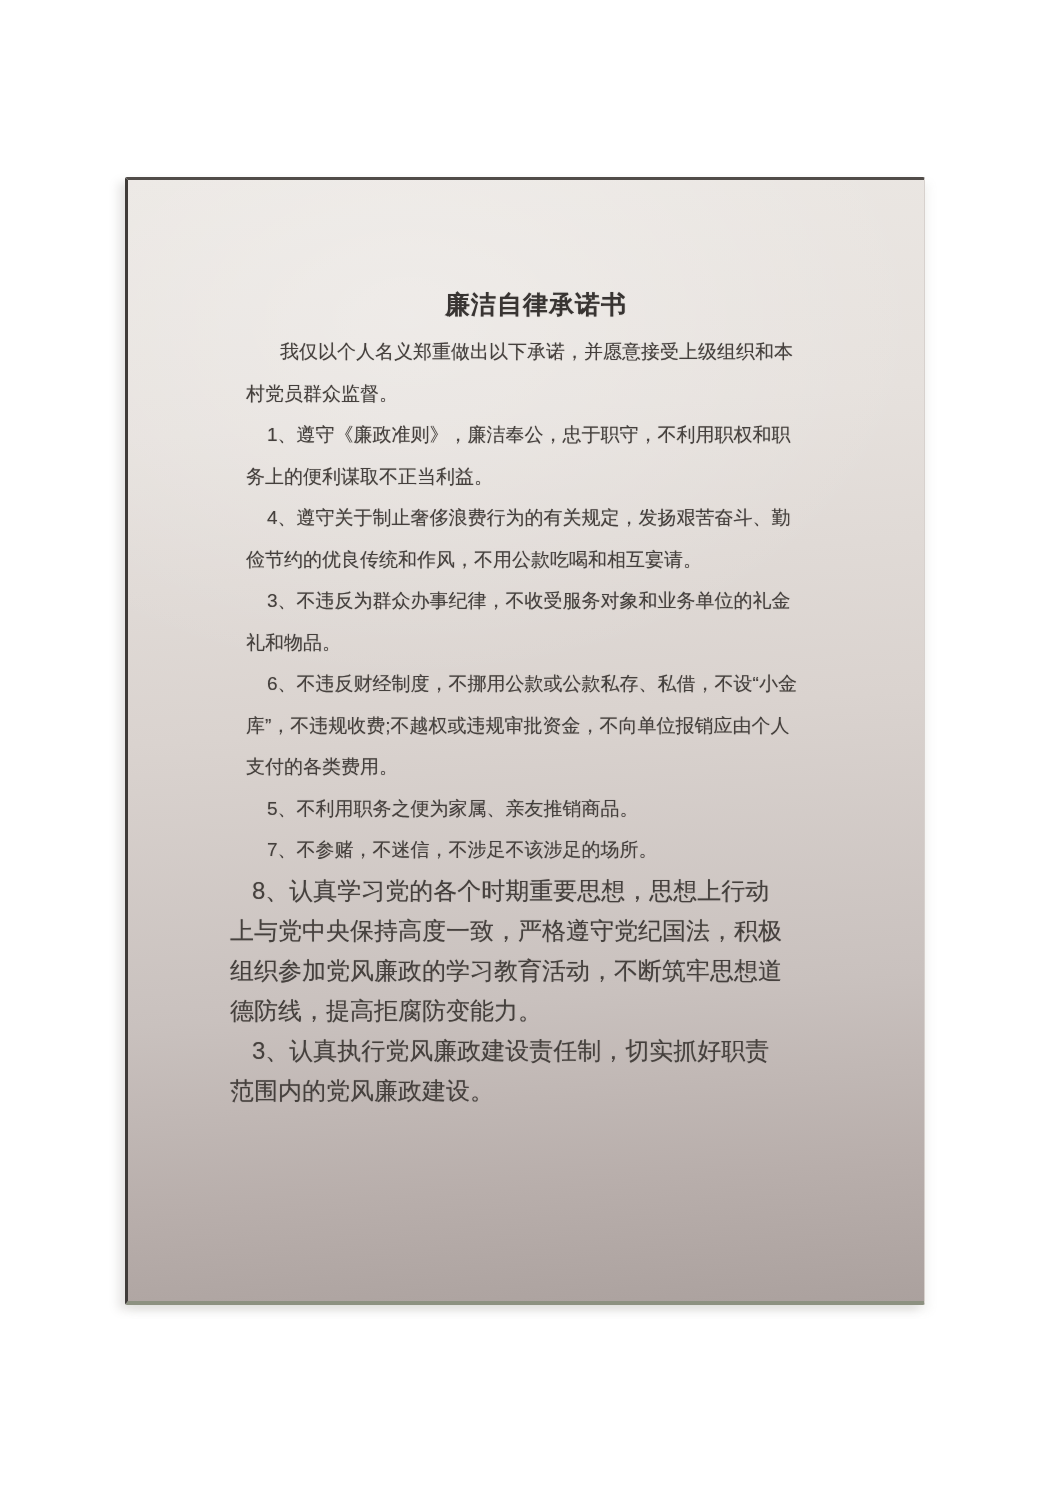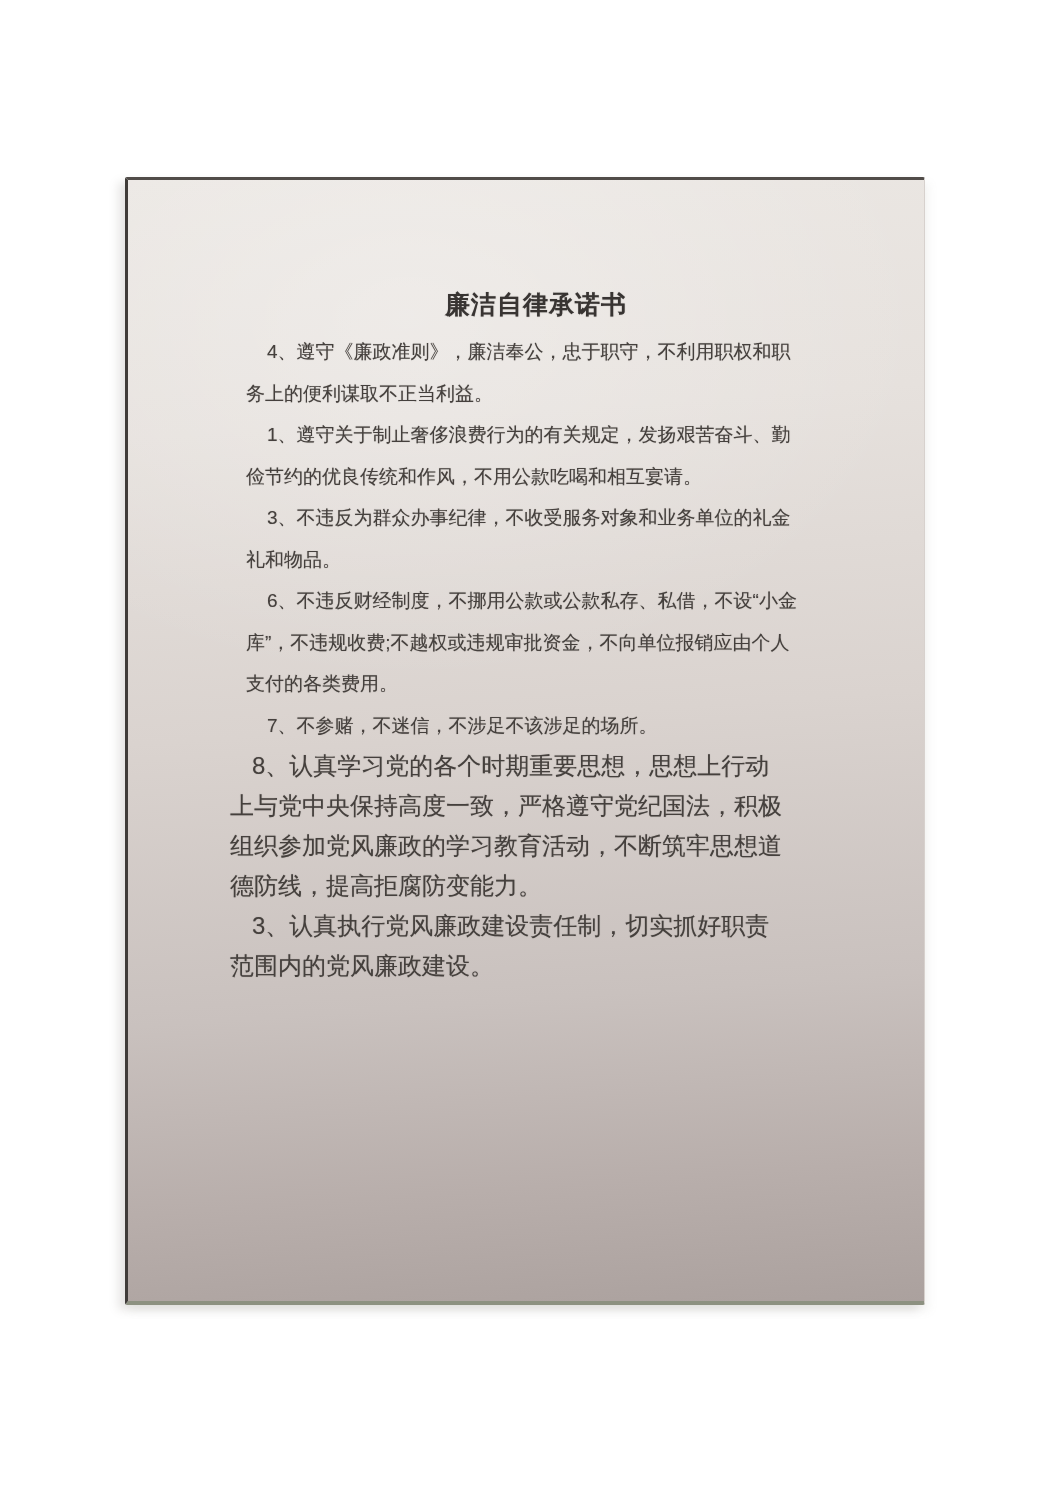--- a/index.html
+++ b/index.html
@@ -83,23 +83,25 @@
   }
 </style>
 </head>
 <body>
 
 <div class="canvas">
   <div class="paper">
     <div class="doc">
       <h1 class="title">廉洁自律承诺书</h1>
       <div class="doc-body">
-          <p class="para item">4、遵守《廉政准则》，廉洁奉公，忠于职守，不利用职权和职务上的便利谋取不正当利益。</p>
-          <p class="para item">1、遵守关于制止奢侈浪费行为的有关规定，发扬艰苦奋斗、勤俭节约的优良传统和作风，不用公款吃喝和相互宴请。</p>
+          <p class="para intro">我仅以个人名义郑重做出以下承诺，并愿意接受上级组织和本村党员群众监督。</p>
+          <p class="para item">1、遵守《廉政准则》，廉洁奉公，忠于职守，不利用职权和职务上的便利谋取不正当利益。</p>
+          <p class="para item">4、遵守关于制止奢侈浪费行为的有关规定，发扬艰苦奋斗、勤俭节约的优良传统和作风，不用公款吃喝和相互宴请。</p>
           <p class="para item">3、不违反为群众办事纪律，不收受服务对象和业务单位的礼金礼和物品。</p>
           <p class="para item">6、不违反财经制度，不挪用公款或公款私存、私借，不设“小金库”，不违规收费;不越权或违规审批资金，不向单位报销应由个人支付的各类费用。</p>
+          <p class="para item">5、不利用职务之便为家属、亲友推销商品。</p>
           <p class="para item">7、不参赌，不迷信，不涉足不该涉足的场所。</p>
           <p class="para item-large">8、认真学习党的各个时期重要思想，思想上行动上与党中央保持高度一致，严格遵守党纪国法，积极组织参加党风廉政的学习教育活动，不断筑牢思想道德防线，提高拒腐防变能力。</p>
           <p class="para item-large">3、认真执行党风廉政建设责任制，切实抓好职责范围内的党风廉政建设。</p>
         </div>
     </div>
   </div>
 </div>
 
 </body></html>

